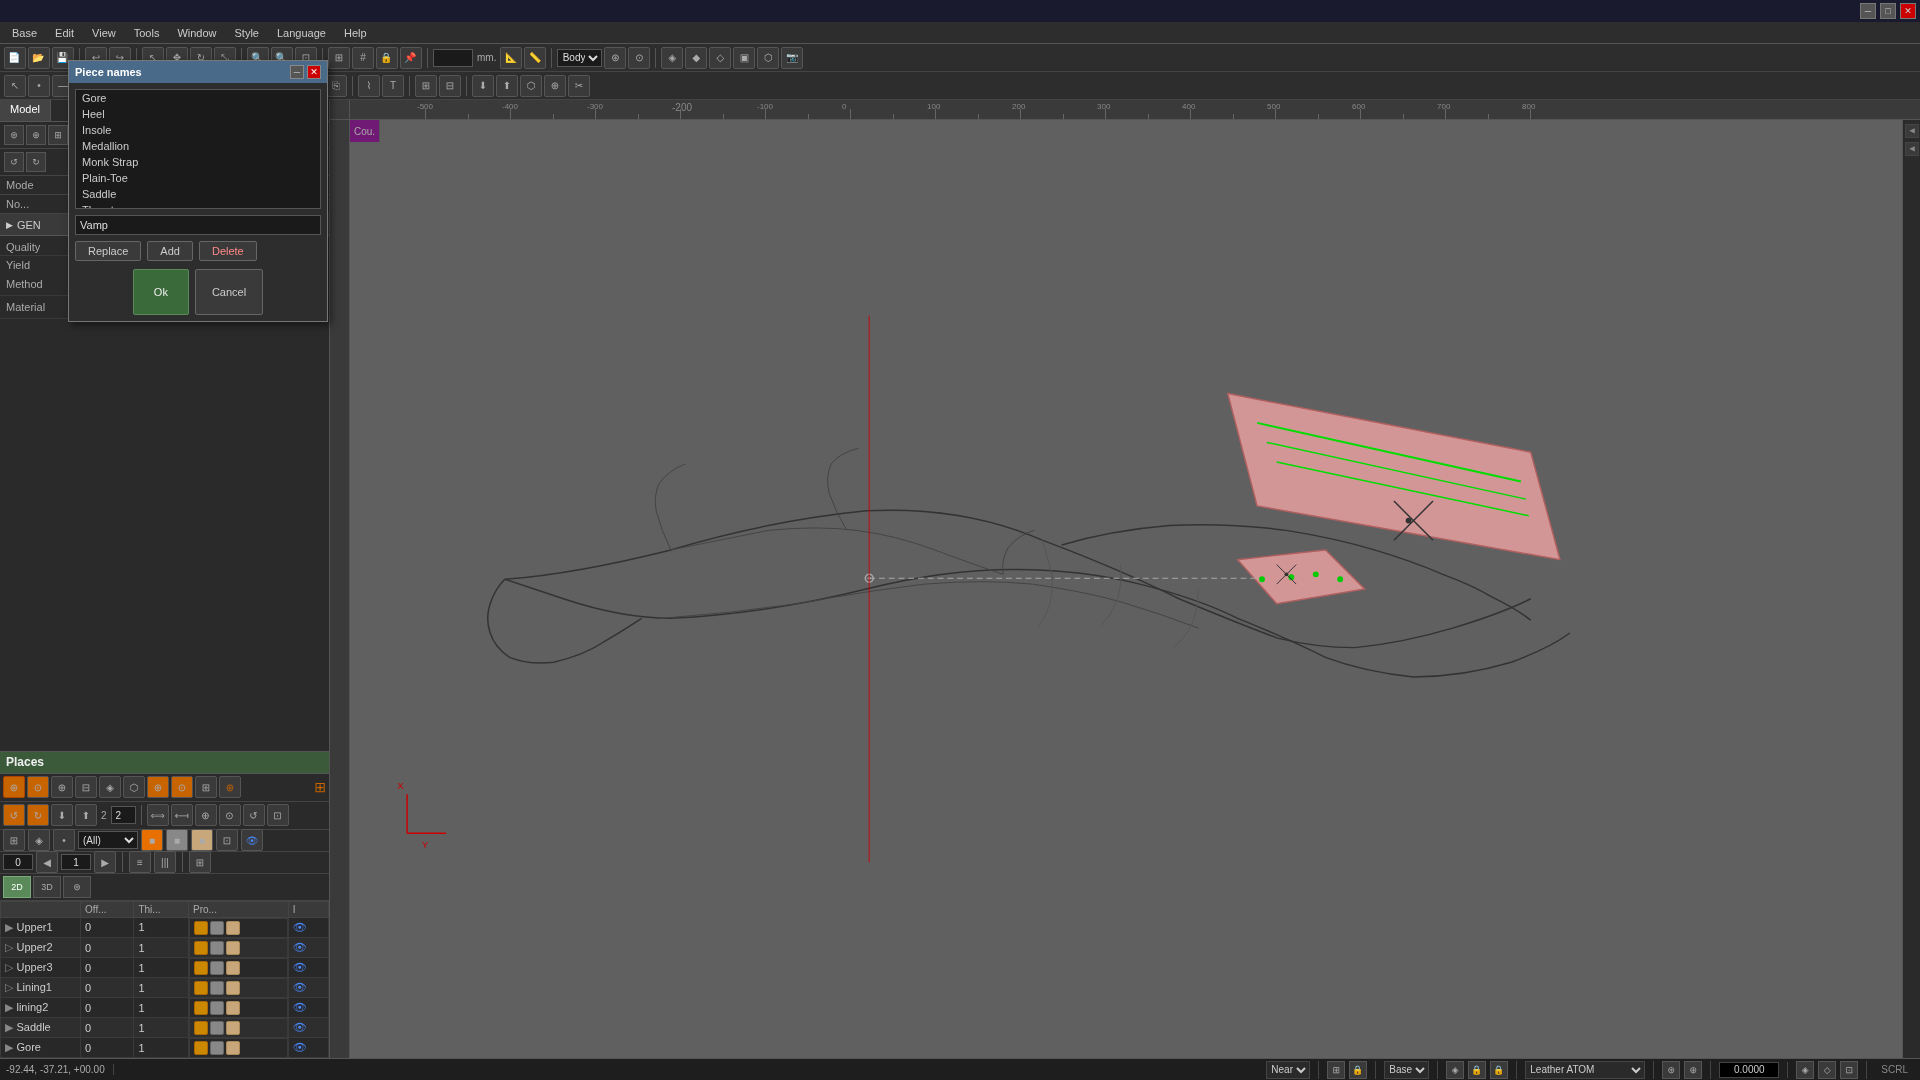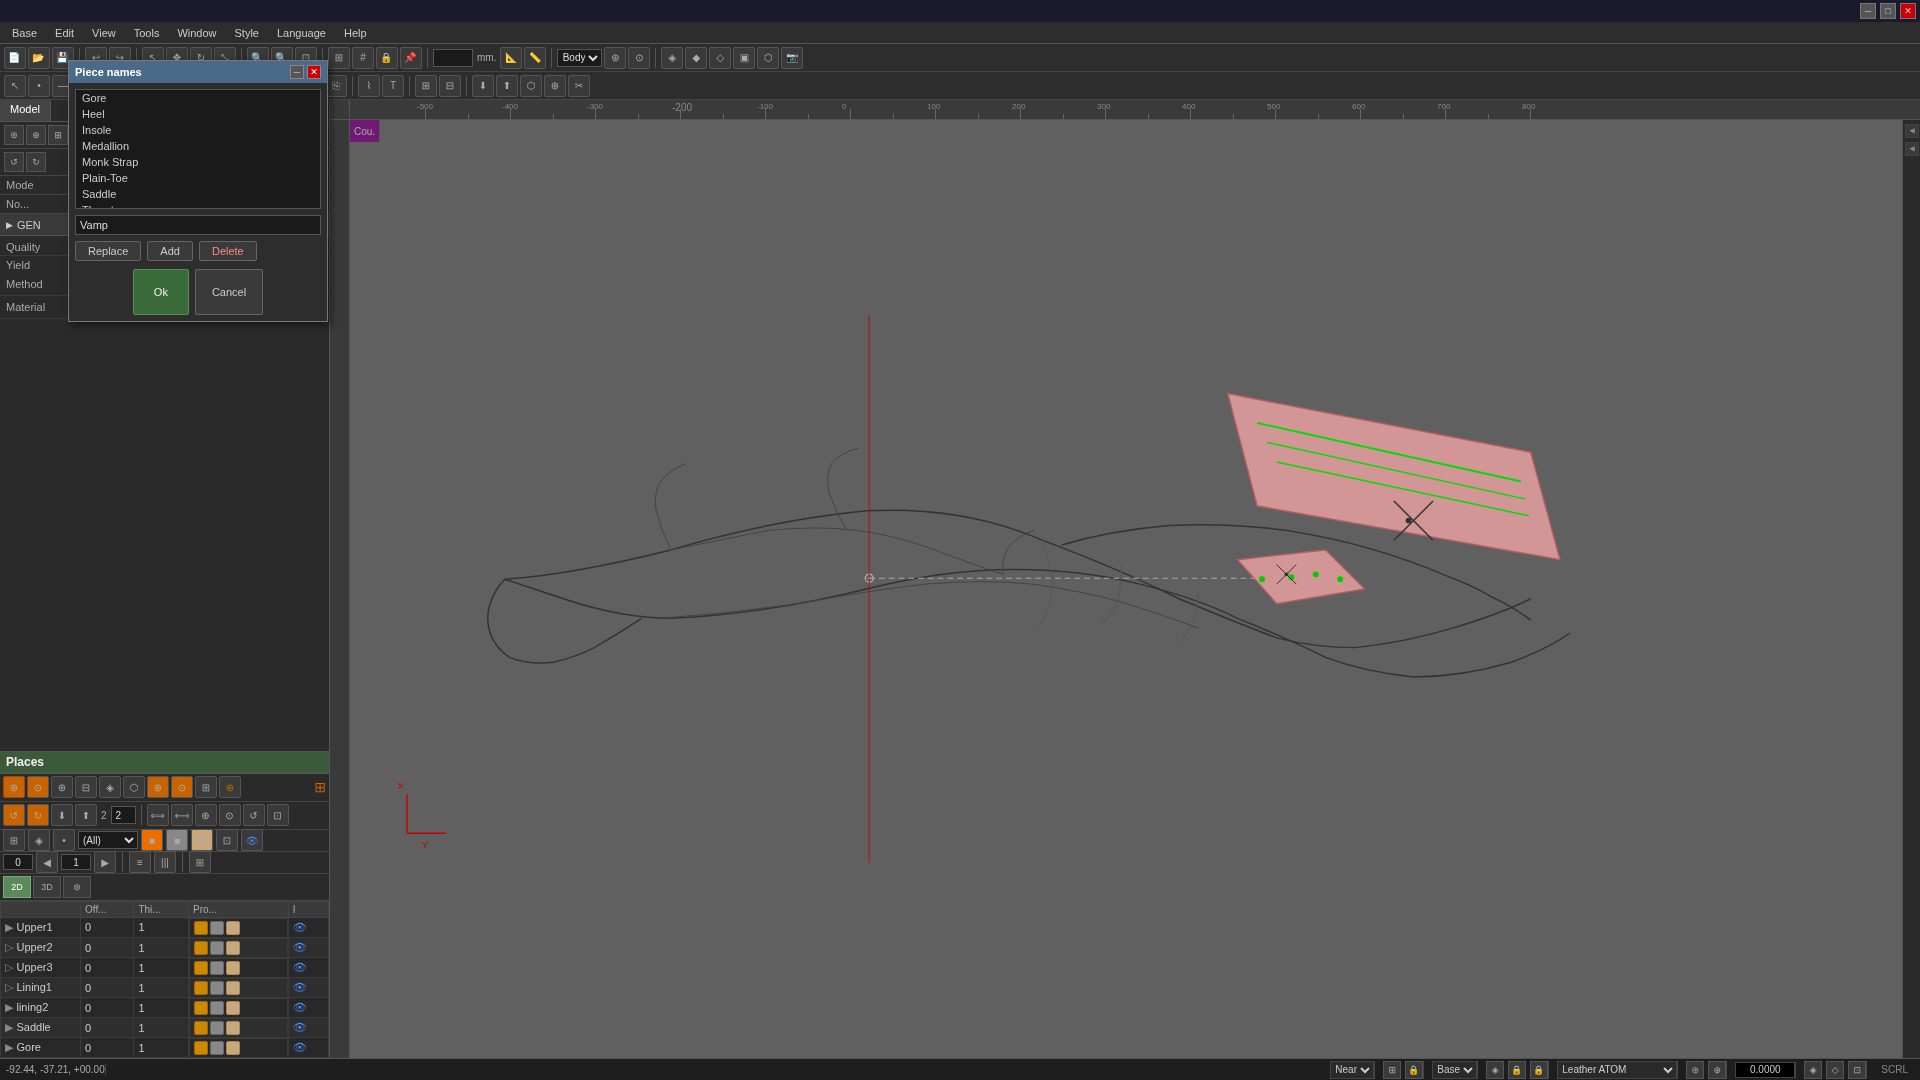--- a/index.html
+++ b/index.html
@@ -509,20 +509,21 @@
       padding: 0 6px;
       gap: 8px;
       font-size: 10px;
       color: #aaa;
     }
     .status-segment {
       display: flex;
       align-items: center;
       gap: 4px;
       border-right: 1px solid #444;
+      padding-right: 8px;
     }
     .status-select {
       height: 18px;
       background: #2a2a2a;
       border: 1px solid #444;
       color: #ccc;
       font-size: 10px;
     }
     .status-input {
       height: 16px;

